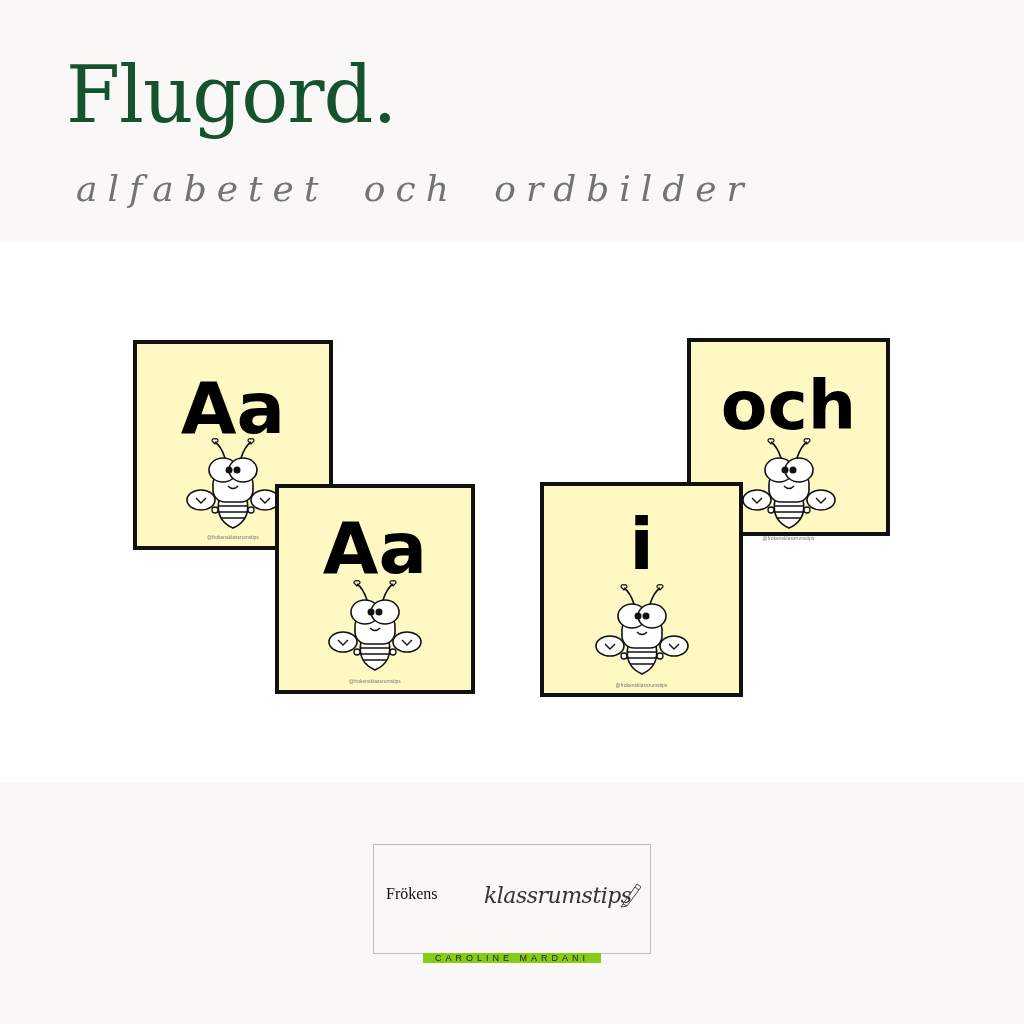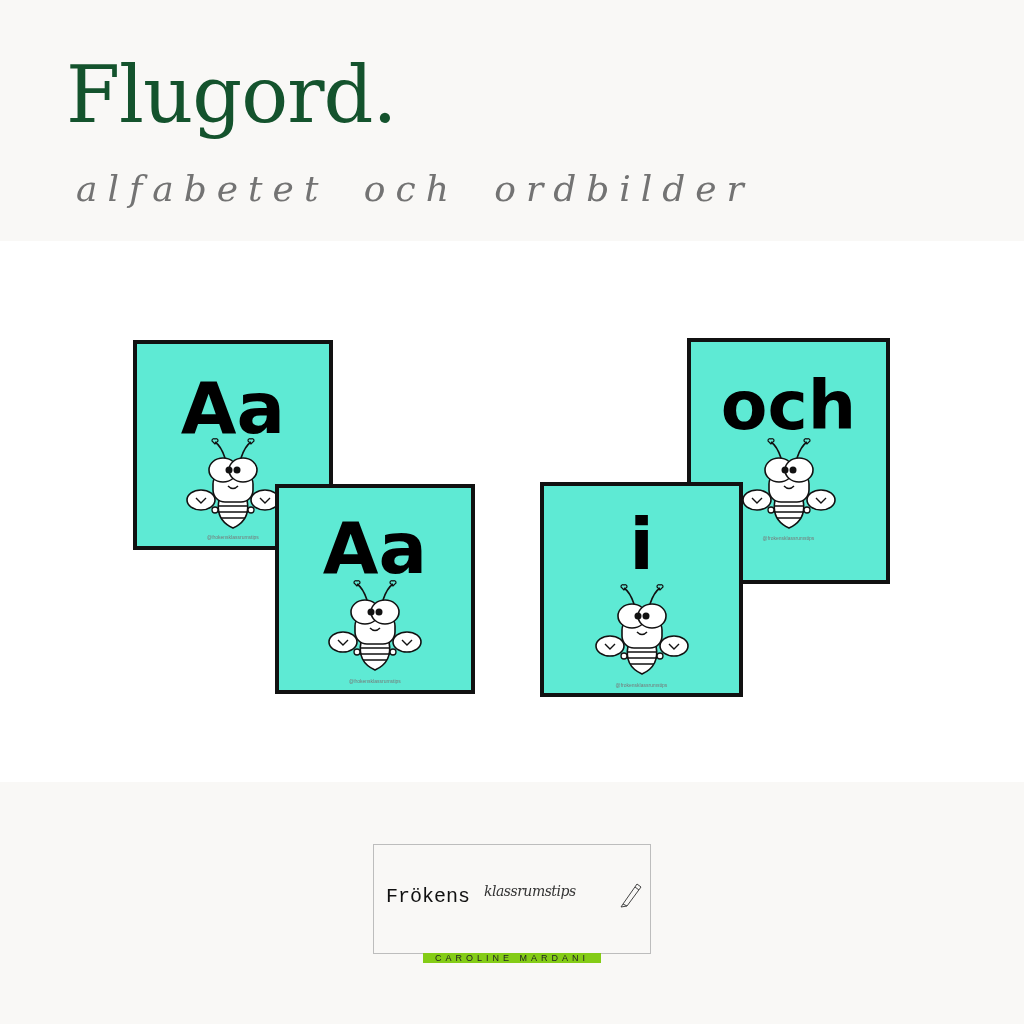--- a/index.html
+++ b/index.html
@@ -1,27 +1,27 @@
 <!DOCTYPE html>
 <html><head>
 <meta charset="utf-8">
 <style>
   html, body { margin:0; padding:0; }
   body { width:1024px; height:1024px; position:relative; background:#ffffff; overflow:hidden; font-family:"Liberation Sans", sans-serif; }
   .band-top { position:absolute; left:0; top:0; width:1024px; height:241px; background:#f9f8f6; }
   .band-bottom { position:absolute; left:0; top:782px; width:1024px; height:242px; background:#f9f8f6; }
   .title { position:absolute; left:66px; top:56px; font-family:"DejaVu Serif", serif; font-size:78px; line-height:1; color:#14532d; letter-spacing:-1px; margin:0; font-weight:normal; }
   .subtitle { position:absolute; left:60px; top:168px; font-family:"DejaVu Serif", serif; font-style:italic; font-size:36px; color:#737373; letter-spacing:10px; word-spacing:14px;margin-left:16px; }
-  .card { position:absolute; background:#5eead4; border:4px solid #111; box-sizing:border-box; }
+  .card { position:absolute; background:#fef9c3; border:4px solid #111; box-sizing:border-box; }
   .card .word { position:absolute; left:0; right:0; text-align:center; font-family:"DejaVu Sans", sans-serif; font-weight:bold; color:#000; line-height:1; }
   .card .bee { position:absolute; left:50%; transform:translateX(-50%); }
   .card .credit { position:absolute; left:0; right:0; text-align:center; font-size:5px; color:#777; }
   .logo-box { position:absolute; left:373px; top:844px; width:278px; height:110px; border:1px solid #bdbdbd; box-sizing:border-box; background:#f9f8f6; }
-  .logo-main { position:absolute; left:12px; top:40px; font-family:Liberation Mono, monospace; font-size:20px; color:#111; }
-  .logo-script { position:absolute; left:110px; top:38px; font-family:"DejaVu Serif", serif; font-style:italic; font-size:14px; color:#333; letter-spacing:-0.5px; }
+  .logo-main { position:absolute; left:12px; top:40px; font-family:Liberation Serif, serif; font-size:16px; color:#111; }
+  .logo-script { position:absolute; left:110px; top:38px; font-family:"DejaVu Serif", serif; font-style:italic; font-size:22px; color:#333; letter-spacing:-0.5px; }
   .pen { position:absolute; left:245px; top:33px; }
   .logo-sub { position:absolute; left:0; right:0; top:102px; text-align:center; }
   .logo-sub span { background:#84cc16; padding:0 12px; font-size:9px; letter-spacing:4px; color:#222; font-family:"Liberation Sans", sans-serif; }
   .logo-line { position:absolute; left:-1px; right:-1px; top:108px; border-top:1px solid #bdbdbd; }
 </style>
 </head>
 <body>
 
 <div class="band-top"></div>
 <h1 class="title">Flugord.</h1>
@@ -58,21 +58,21 @@
 </svg>
 
 <div class="card" style="left:133px; top:340px; width:200px; height:210px;">
   <div class="word" style="top:28px; font-size:72px;">Aa</div>
   <svg class="bee" style="top:92px;" width="96" height="96" viewBox="0 0 96 96">
       <use href="#bee"></use>
     </svg>
   <div class="credit" style="top:190px;">@frokensklassrumstips</div>
 </div>
 
-<div class="card" style="left:687px; top:338px; width:203px; height:246px;">
+<div class="card" style="left:687px; top:338px; width:203px; height:198px;">
   <div class="word" style="top:30px; font-size:68px;">och</div>
   <svg class="bee" style="top:94px;" width="96" height="96" viewBox="0 0 96 96">
       <use href="#bee"></use>
     </svg>
   <div class="credit" style="top:193px;">@frokensklassrumstips</div>
 </div>
 
 <div class="card" style="left:275px; top:484px; width:200px; height:210px;">
   <div class="word" style="top:24px; font-size:72px;">Aa</div>
   <svg class="bee" style="top:90px;" width="96" height="96" viewBox="0 0 96 96">

